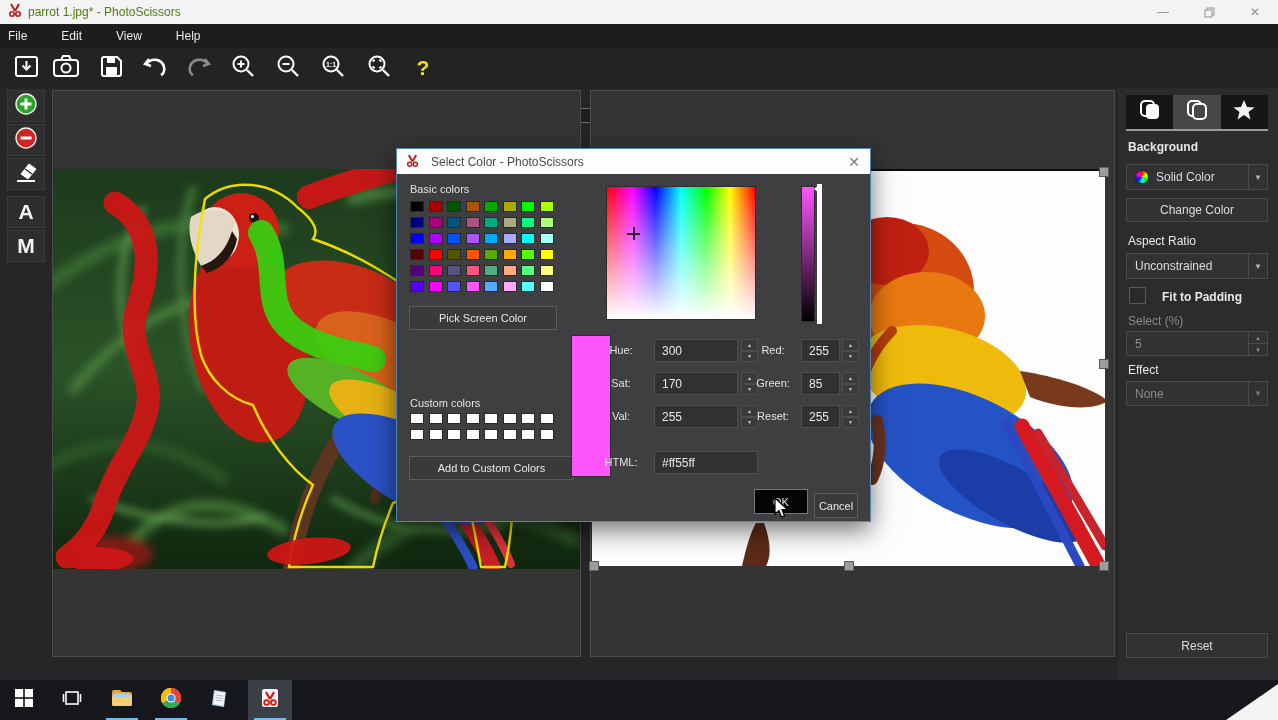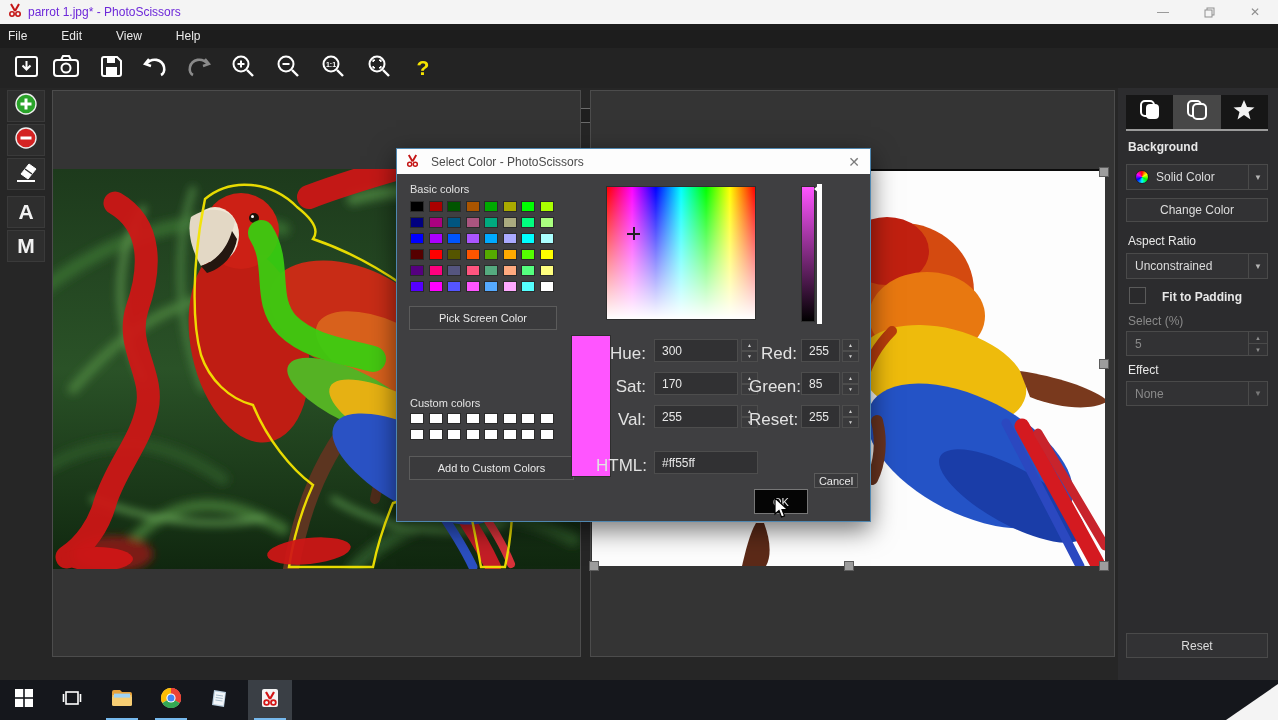--- a/index.html
+++ b/index.html
@@ -4,21 +4,21 @@
 <style>
   * { margin:0; padding:0; box-sizing:border-box; }
   html,body { width:1278px; height:720px; }
   body { position:relative; overflow:hidden; background:#262626;
          font-family:"Liberation Sans", sans-serif; color:#e6e6e6; -webkit-font-smoothing:antialiased; }
 
   
   .titlebar { position:absolute; left:0; top:0; width:1278px; height:24px; background:#f4f4f4;
               display:flex; align-items:center; }
   .titlebar .appicon { margin:0 6px 0 8px; }
-  .titlebar .title { font-size:12px; color:#6d28d9; }
+  .titlebar .title { font-size:12px; color:#4d7c0f; }
   .wincontrols { position:absolute; right:0; top:0; height:24px; display:flex; }
   .wincontrols .wbtn { width:46px; height:24px; display:flex; align-items:center; justify-content:center;
                        color:#8f8f8f; font-size:12px; }
   .menubar { position:absolute; left:0; top:24px; width:1278px; height:24px; background:#1d1d1d;
              display:flex; align-items:center; }
   .menubar .mitem { color:#eaeaea; font-size:12px; padding:4px 0; margin-right:34px; }
   .menubar .mitem:first-child { margin-left:8px; }
   .toolbar { position:absolute; left:0; top:48px; width:1278px; height:40px; background:#232323; }
   .tbtn { position:absolute; top:5px; width:32px; height:30px; display:flex; align-items:center; justify-content:center; }
   .help-q { color:#f5e400; font-size:21px; font-weight:bold; }
@@ -91,21 +91,21 @@
   .crosshair { position:absolute; width:13px; height:13px; }
   .crosshair:before, .crosshair:after { content:""; position:absolute; background:#222; }
   .crosshair:before { left:6px; top:0; width:1.5px; height:13px; }
   .crosshair:after  { left:0; top:6px; width:13px; height:1.5px; }
   .vslider { position:absolute; left:404px; top:37px; width:14px; height:136px;
              background:linear-gradient(to bottom, #ff55ff, #000); border:1px solid #2e2e2e; }
   .vslider-track { position:absolute; left:420px; top:35px; width:5px; height:140px; background:#fff; }
   .vslider-ind { position:absolute; left:417px; top:36px; width:0; height:0;
                  border-top:4px solid transparent; border-bottom:4px solid transparent; border-right:5px solid #fff; }
   .preview { position:absolute; left:174px; top:186px; width:40px; height:142px; border:1px solid #2e2e2e; }
-  .fld-label { position:absolute; font-size:17px; color:#e2e2e2; text-align:right; }
+  .fld-label { position:absolute; font-size:11px; color:#e2e2e2; text-align:center; }
   .fld { position:absolute; height:23px; background:#313133; border:1px solid #4d4d4d; color:#e8e8e8;
          font-size:12px; display:flex; align-items:center; padding-left:7px; }
   .fld-arrows { position:absolute; width:17px; height:23px; display:flex; flex-direction:column; }
   .fld-arrows .sa { flex:1; background:#3a3a3c; border:1px solid #4d4d4d; color:#cfcfcf; font-size:5px;
                     display:flex; align-items:center; justify-content:center; }
   #ok-btn { left:357px; top:340px; width:54px; height:25px; background:#050505; border:1px solid #777; }
 
   
   .taskbar { position:absolute; left:0; top:680px; width:1278px; height:40px; background:#15171c; }
   .tb-icon { position:absolute; top:0; width:44px; height:40px; display:flex; align-items:center; justify-content:center; }
@@ -549,21 +549,21 @@
   <div class="fld" style="left:404px; top:256px; width:39px">255</div>
   <div class="fld-arrows" style="left:445px; top:256px">
       <span class="sa">▲</span>
       <span class="sa">▼</span>
     </div>
 
   <div class="fld-label" style="left:199px; top:307px; width:50px">HTML:</div>
   <div class="fld" style="left:257px; top:302px; width:104px">#ff55ff</div>
 
   <div class="dlg-btn" id="ok-btn">OK</div>
-  <div class="dlg-btn" style="left:417px; top:324px; width:44px; height:15px">Cancel</div>
+  <div class="dlg-btn" style="left:417px; top:344px; width:44px; height:25px">Cancel</div>
 </div>
 
 <div class="taskbar">
   <div class="tb-icon" style="left:2px">
     <span><svg width="18" height="18" viewBox="0 0 18 18">
           <rect x="0" y="0" width="8.2" height="8.2" fill="#fff"></rect>
           <rect x="9.8" y="0" width="8.2" height="8.2" fill="#fff"></rect>
           <rect x="0" y="9.8" width="8.2" height="8.2" fill="#fff"></rect>
           <rect x="9.8" y="9.8" width="8.2" height="8.2" fill="#fff"></rect>
         </svg></span>

